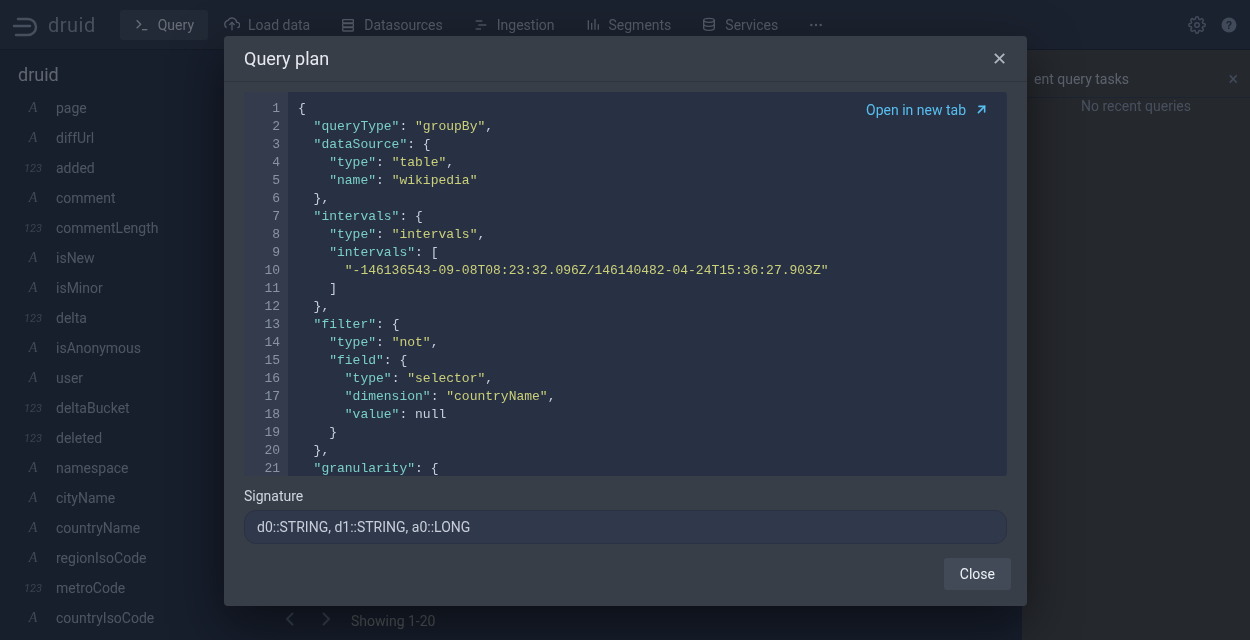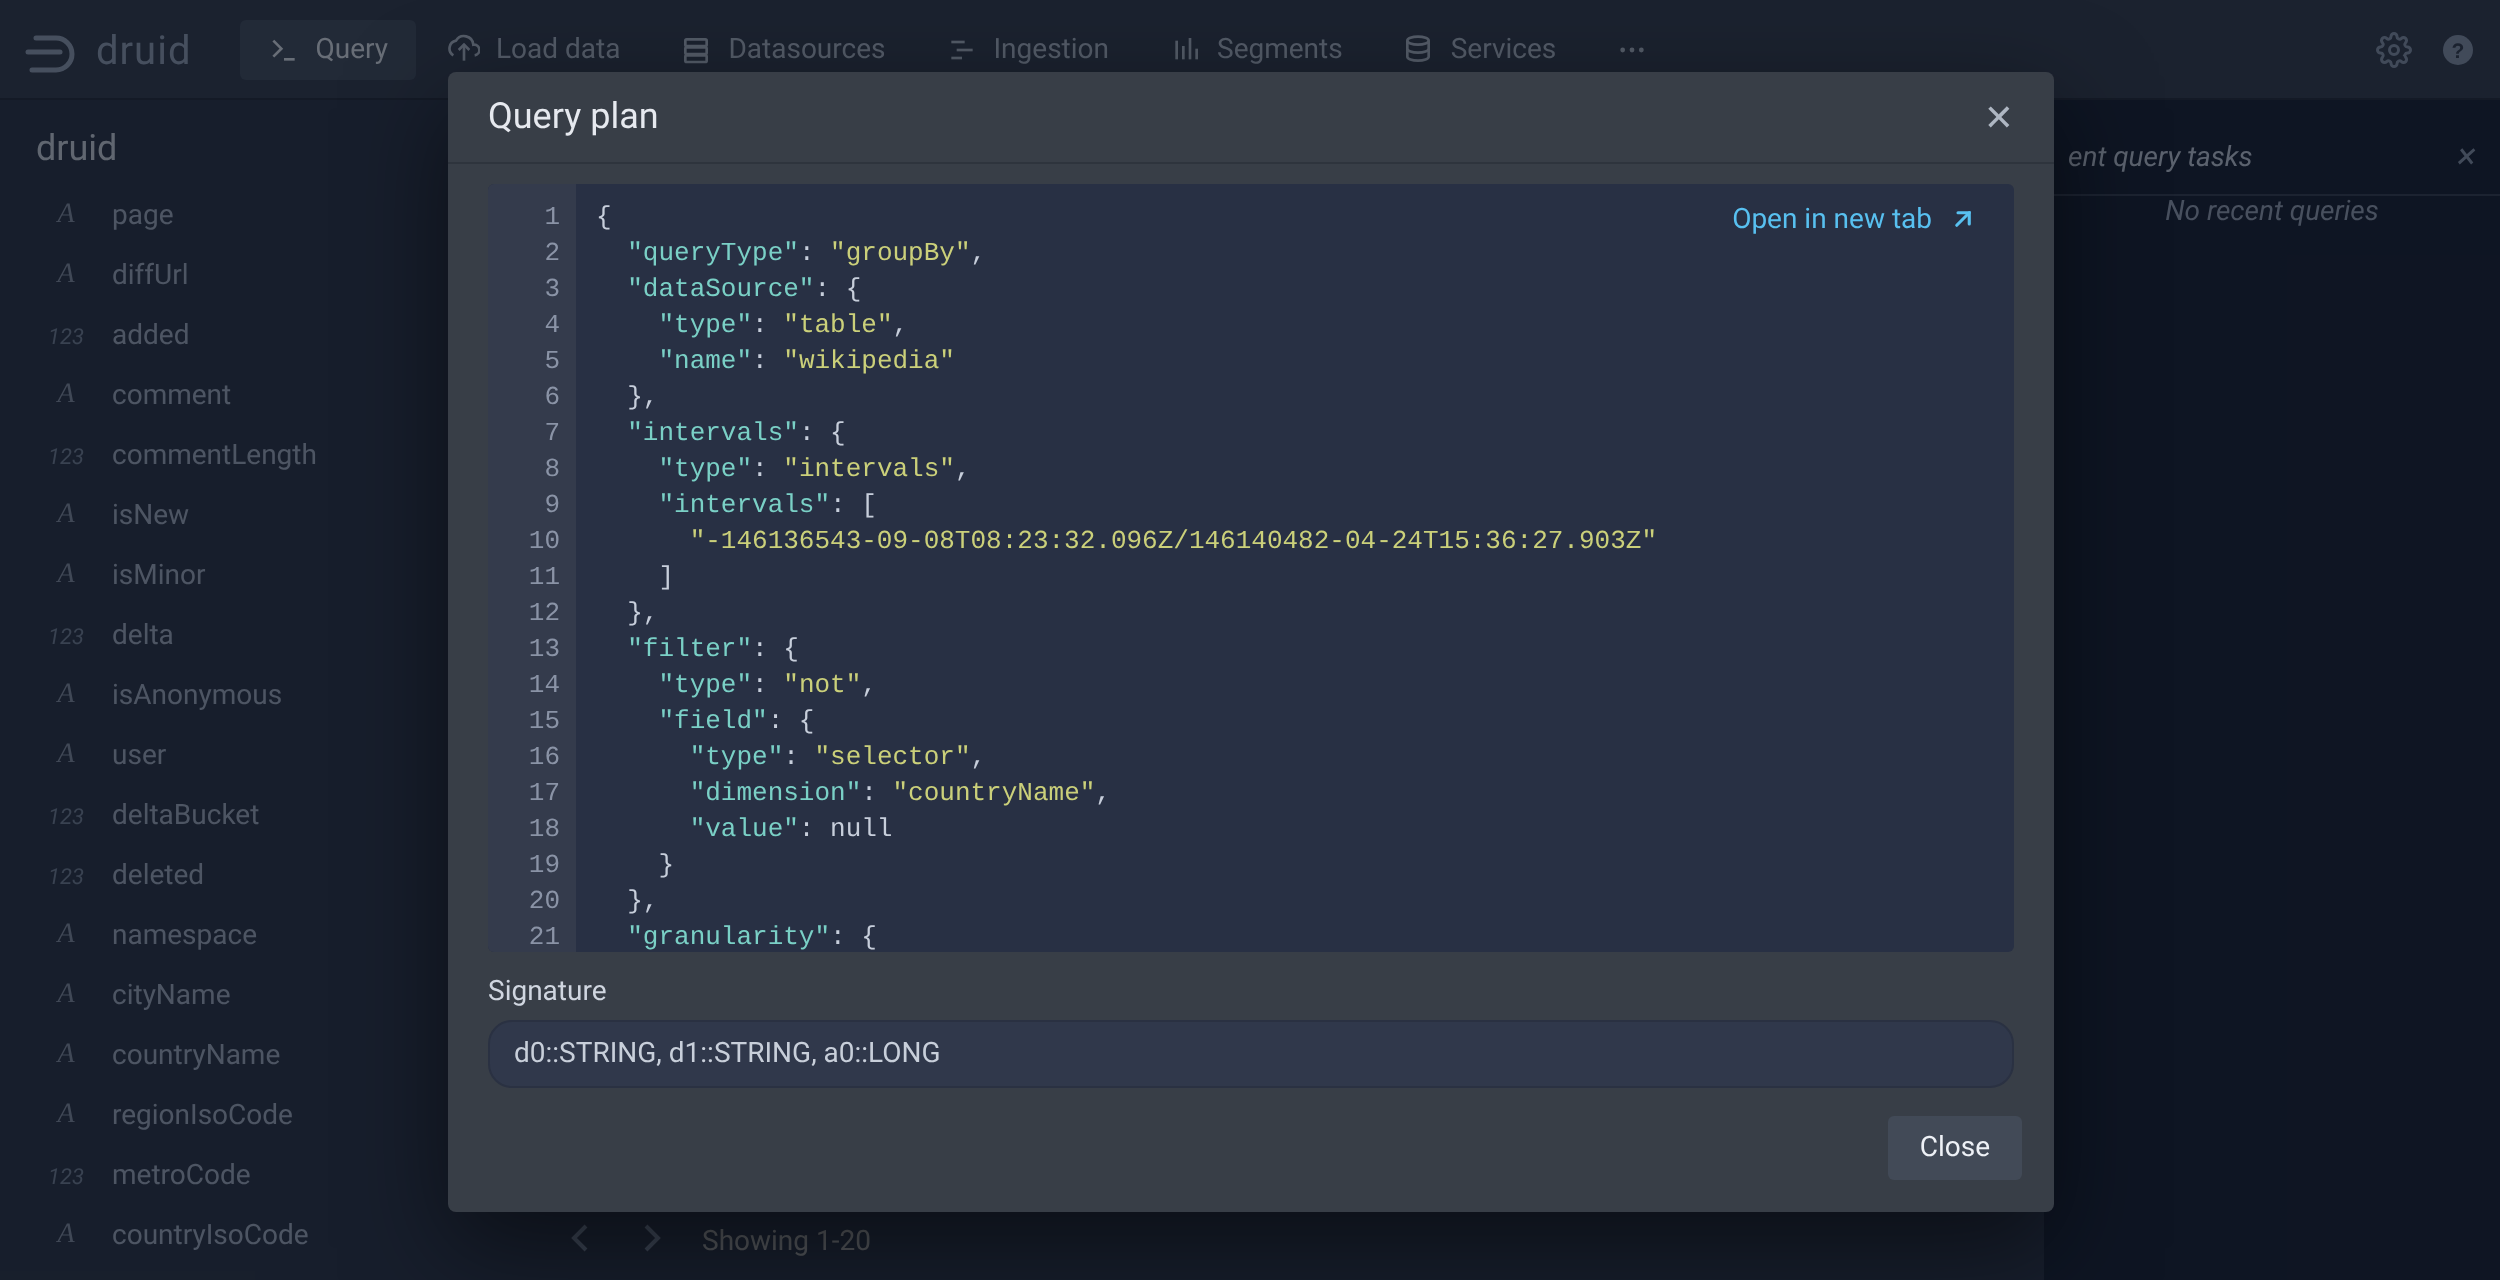--- a/index.html
+++ b/index.html
@@ -72,21 +72,21 @@
   .main-center { flex:1; background:#232c3e; position:relative; }
   .pager {
     position:absolute; left:0; right:0; bottom:0; height:40px;
     display:flex; align-items:center; gap:14px;
     padding: 0 14px; color:#a3a3a3;
     border-top: 1px solid #2d3749;
   }
   .pager .chevron { color:#6e7a91; padding:4px 6px; cursor:pointer; }
 
   .sidebar-right {
-    width: 228px; background:#0f172a;font-style:italic;
+    width: 228px; background:#404040;
   }
   .rq-head {
     height: 38px; margin-top: 10px;
     display:flex; align-items:center; justify-content:space-between;
     padding: 0 12px;
     border-bottom: 1px solid #2d3749;
     color:#b9c1d0;
   }
   .rq-head .x { color:#7f8ca3; cursor:pointer; font-size:18px; }
   .rq-body {

